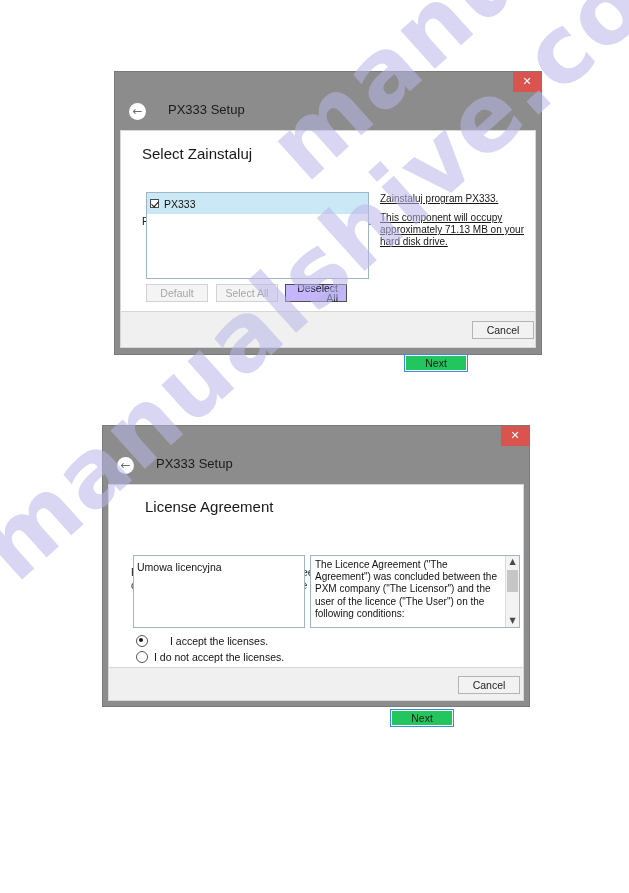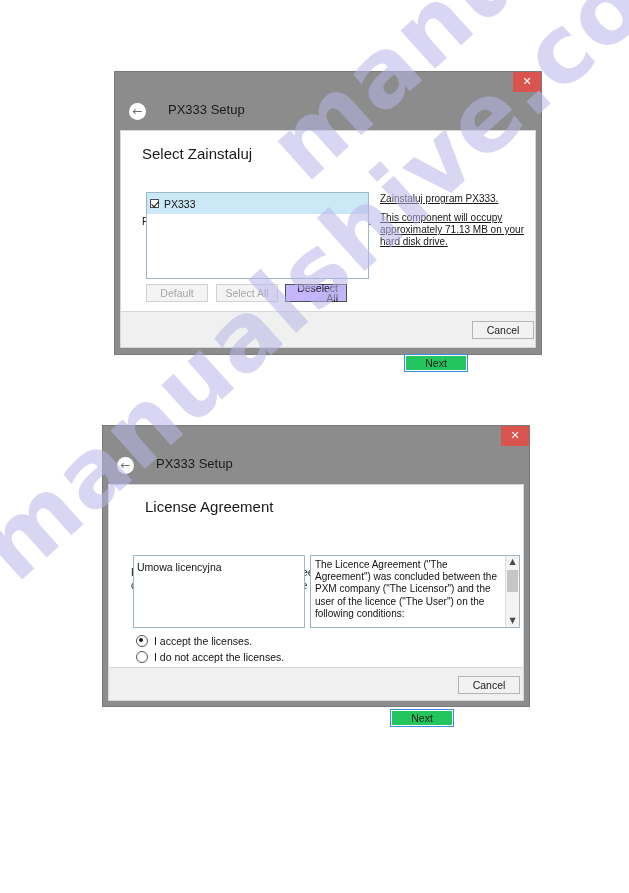--- a/index.html
+++ b/index.html
@@ -367,21 +367,21 @@
         <p>The Licence Agreement ("The Agreement") was concluded between the PXM company ("The Licensor") and the user of the licence ("The User") on the following conditions:</p>
 
       </div>
       <div class="scrollbar">
         <div class="scroll-arrow up">▲</div>
         <div class="scroll-thumb"></div>
         <div class="scroll-arrow down">▼</div>
       </div>
     </div>
 
-    <div class="radio-row" style="left:27px; top:150px;">
+    <div class="radio-row" style="left:27px; top:150px;gap:16px;">
       <span class="radio on"></span>
       <span>I accept the licenses.</span>
     </div>
     <div class="radio-row" style="left:27px; top:166px;">
       <span class="radio"></span>
       <span>I do not accept the licenses.</span>
     </div>
   </div>
 
   <div class="footer-panel" style="top:242px; height:33px;">

